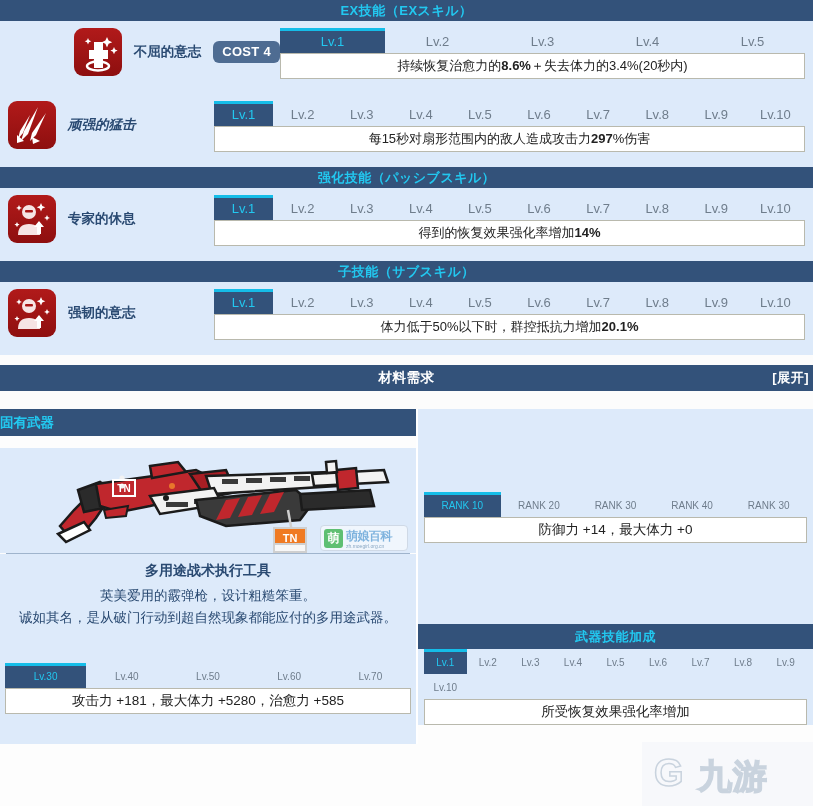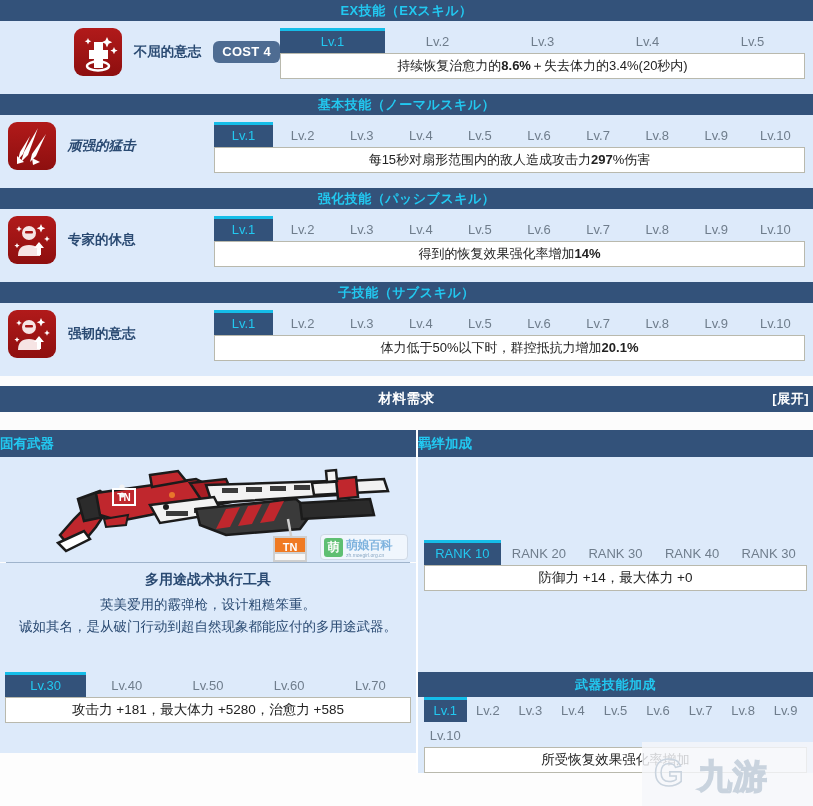--- a/index.html
+++ b/index.html
@@ -112,21 +112,21 @@
   .col-div { width: 2px; background: #ffffff; }
   .col-r { width: 395px; }
   .colbar {
     height: 27px; line-height: 27px;
     background: #33527a; color: #22c8f0;
     font-weight: bold; font-size: 13.5px; text-align: left;
   }
   .panel { background: #ddeafa; }
 
   
-  .weapon-img { height: 105px; position: relative; background:#ddeafa; }
+  .weapon-img { height: 105px; position: relative; background:#ddeafa;margin-top:12px; }
   .wm-moe {
     position: absolute; right: 8px; bottom: 2px;
     width: 88px; height: 26px;
     background: rgba(255,255,255,.55);
     border: 1px solid #cfd9e6; border-radius: 4px;
     display: flex; align-items: center; padding: 2px 3px;
   }
   .wm-moe .moe-sq {
     width: 19px; height: 19px; border-radius: 3px;
     background: #5fbf72; color: #fff; font-size: 12px;
@@ -143,21 +143,21 @@
     padding: 8px 0 5px 0; background:#ddeafa;
   }
   .weap-desc {
     text-align:center; color:#2a4a72; font-size:13.5px; line-height:22px;
     padding: 0 4px 8px 4px; background:#ddeafa;
   }
   .pad { background:#ddeafa; }
 
   
   .sans { font-family: "Liberation Sans", sans-serif; }
-  .sans .tab { font-size: 13px; }
+  .sans .tab { font-size: 10px; }
   .sans .desc { font-size: 13.5px; }
 
   
   .wm9 {
     position: absolute;
     left: 642px; top: 742px;
     width: 171px; height: 64px;
     background: rgba(245,247,250,.82);
     pointer-events: none;
   }
@@ -203,21 +203,20 @@
             <div class="tab active" style="width: 20%;">Lv.1</div>
             <div class="tab" style="width: 20%;">Lv.2</div>
             <div class="tab" style="width: 20%;">Lv.3</div>
             <div class="tab" style="width: 20%;">Lv.4</div>
             <div class="tab" style="width: 20%;">Lv.5</div>
           </div>
           <div class="desc">持续恢复治愈力的<b>8.6%</b>＋失去体力的3.4%(20秒内)</div>
         </div>
       </div>
       <div class="spacer"></div>
-      <div class="bar">基本技能（ノーマルスキル）</div>
       <div class="skill">
         <div class="skill-left" style="width: 206px; font-style: italic;">
           <div class="skill-icon">
             <svg width="48" height="48" viewBox="0 0 48 48">
               <path d="M30 6 L16 30 L13 40 L20 33 Z" fill="#fff"></path>
               <path d="M38 12 L24 32 L22 40 L28 34 Z" fill="#fff"></path>
               <path d="M22 14 L12 30 L10 38 L15 32 Z" fill="#fff"></path>
               <path d="M9 34 L16 40 L9 42 Z" fill="#fff"></path>
               <path d="M24 36 L32 40 L25 43 Z" fill="#fff"></path>
             </svg>
@@ -392,21 +391,20 @@
             <div class="tab" style="width: 20%;">Lv.70</div>
           </div>
         <div class="desc" id="weapon-stats">攻击力 +181，最大体力 +5280，治愈力 +585</div>
       </div>
       <div class="panel" style="height:22px"></div>
     </div>
 
     <div class="col-div"></div>
 
     <div class="col-r">
-      <div class="colbar">羁绊加成</div>
       <div class="panel" style="height:83px"></div>
       <div class="panel sans" style="padding:0 6px 0 6px">
         <div class="tabs" id="bond-tabs">
             <div class="tab active" style="width: 20%;">RANK 10</div>
             <div class="tab" style="width: 20%;">RANK 20</div>
             <div class="tab" style="width: 20%;">RANK 30</div>
             <div class="tab" style="width: 20%;">RANK 40</div>
             <div class="tab" style="width: 20%;">RANK 30</div>
           </div>
         <div class="desc" id="bond-effect">防御力 +14，最大体力 +0</div>

